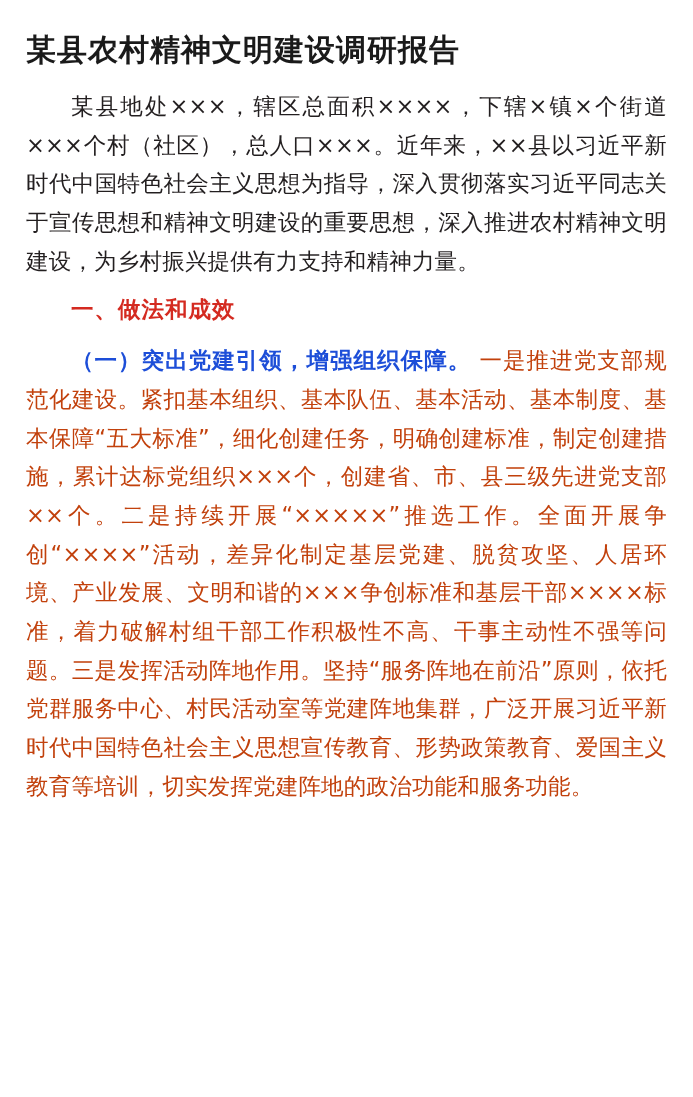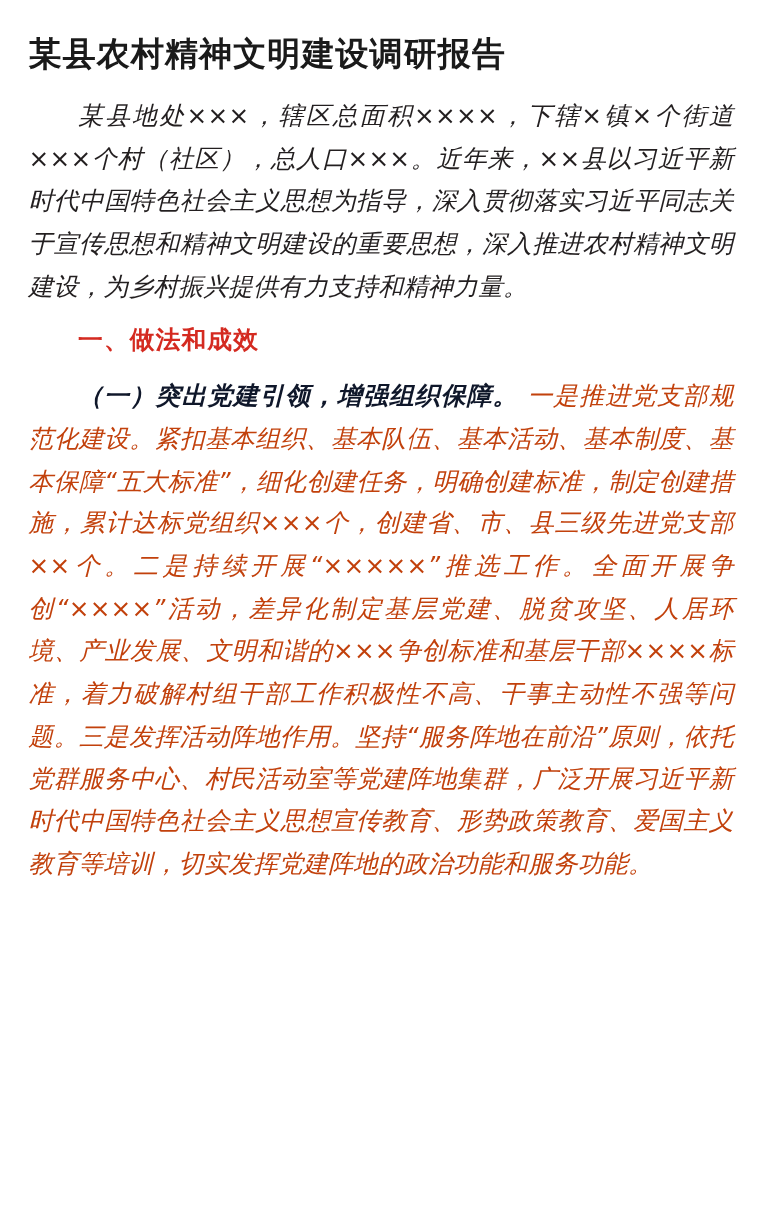--- a/index.html
+++ b/index.html
@@ -34,33 +34,32 @@
     font-size: 22.5px;
     line-height: 1.72;
     text-align: justify;
     text-justify: inter-ideograph;
     color: #231f20;
     margin: 0 0 4px 0;
     letter-spacing: 0.2px;
   }
   .para.indent {
     text-indent: 2em;
-    font-style: italic;
   }
   .heading1 {
     font-size: 22.5px;
     font-weight: bold;
     color: #d42a20;
     line-height: 1.72;
     margin: 10px 0 12px 0;
     text-indent: 2em;
     letter-spacing: 1px;
   }
   .sub-lead {
-    color: #0f172a;
+    color: #1d4ed8;
     font-weight: bold;
   }
   .body-text {
     color: #c2410c;
   }
 </style>
 </head>
 <body>
 
 <div class="page">

